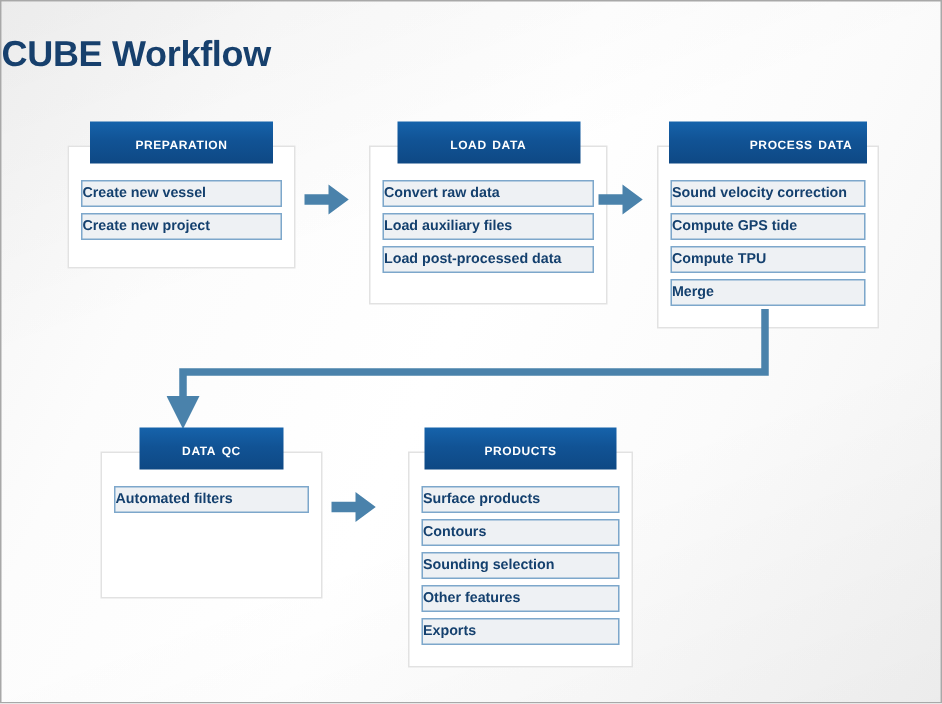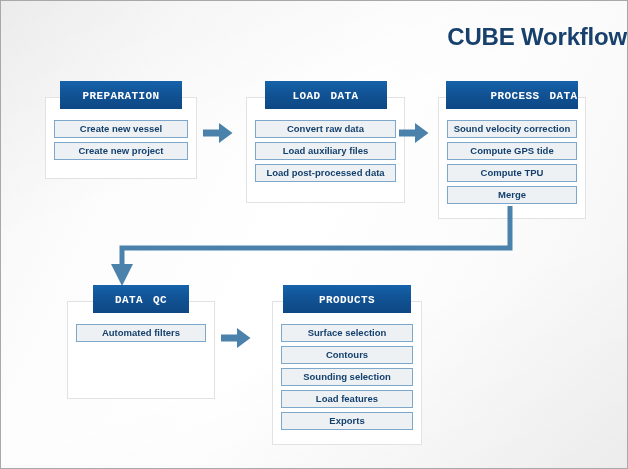--- a/index.html
+++ b/index.html
@@ -29,21 +29,21 @@
     inset: 0;
     background: linear-gradient(160deg, rgba(0,0,0,0.035) 0%, rgba(255,255,255,0) 35%, rgba(255,255,255,0) 65%, rgba(0,0,0,0.03) 100%);
     pointer-events: none;
   }
 
   #title {
     position: absolute;
     left: 0;
     right: 0;
     top: 22px;
-    text-align: right;
+    text-align: left;
     font-size: 24px;
     font-weight: bold;
     color: #17406d;
     letter-spacing: -0.2px;
   }
 
   
   .stage {
     position: absolute;
     background: #ffffff;
@@ -55,44 +55,43 @@
     left: 50%;
     transform: translateX(-50%);
     top: -17px;
     box-sizing: border-box;
     background: linear-gradient(180deg, #1663ab 0%, #115395 45%, #0e4884 100%);
     color: #ffffff;
     text-align: center;
     font-weight: bold;
     line-height: 28px;
     height: 28px;
-    font-size: 16px;
+    font-size: 12px;
     letter-spacing: 0.4px;
     font-variant: small-caps;
     text-transform: lowercase;
     white-space: nowrap;
-    font-family: Liberation Mono, monospace;
   }
   .items {
     position: absolute;
     left: 8px;
     right: 8px;
     top: 22px;
   }
   .item {
     box-sizing: border-box;
     height: 18px;
     line-height: 16px;
     margin-bottom: 4px;
     border: 1px solid #7da7cb;
     background: #eef1f4;
     color: #14406e;
     font-size: 9.5px;
     font-weight: bold;
-    text-align: center;
+    text-align: left;
     white-space: nowrap;
     overflow: hidden;
   }
   .item:last-child { margin-bottom: 0; }
 
   
   #stage-preparation { left: 44px;  top: 96px;  width: 152px; height: 82px; }
   #stage-preparation .stage-header { width: 122px; }
 
   #stage-load        { left: 245px; top: 96px;  width: 159px; height: 106px; }
@@ -189,21 +188,21 @@
 
   <div class="arrow-h" id="arrow-qc-prod">
     <svg width="34" height="30" viewBox="0 0 34 30" aria-hidden="true">
       <path d="M2 11.5 H18 V5 L31.5 15 L18 25 V18.5 H2 Z" fill="#4a82ab"></path>
     </svg>
   </div>
 
   <div class="stage" id="stage-products">
     <div class="stage-header">Products</div>
     <div class="items">
-      <div class="item">Surface selection</div>
+      <div class="item">Surface products</div>
       <div class="item">Contours</div>
       <div class="item">Sounding selection</div>
-      <div class="item">Load features</div>
+      <div class="item">Other features</div>
       <div class="item">Exports</div>
     </div>
   </div>
 
 </div>
 
 </body></html>

